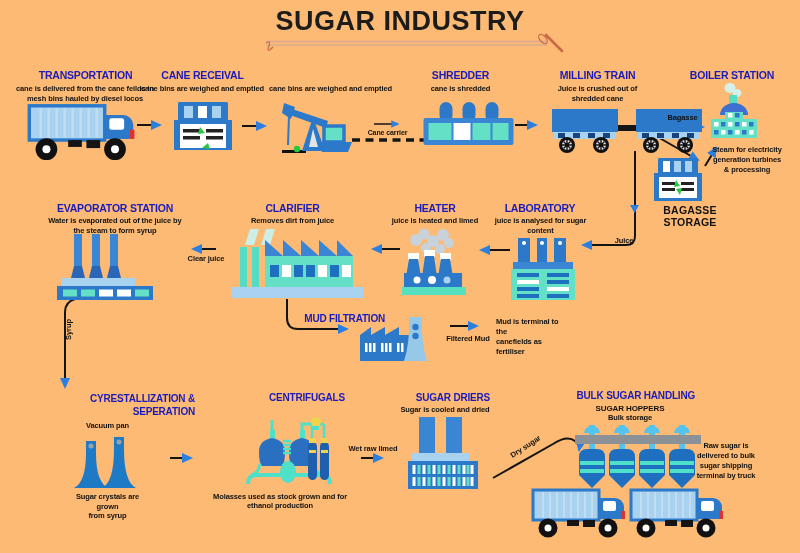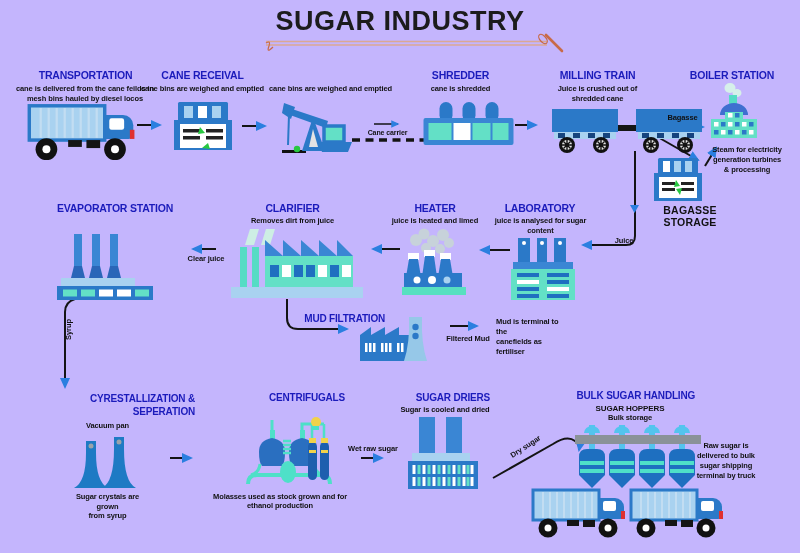--- a/index.html
+++ b/index.html
@@ -1,18 +1,18 @@
 <!DOCTYPE html>
 <html><head>
 <meta charset="utf-8">
 <style>
   html,body{margin:0;padding:0;background:#cfcfcf;}
   #stage{
     position:relative;width:800px;height:553px;overflow:hidden;
-    background:#c4b5fd;
+    background:#fdba74;
     font-family:"Liberation Sans",sans-serif;
   }
   .abs{position:absolute;}
   #title{
     font-size:27px;font-weight:800;color:#1c1c1c;text-align:center;
     letter-spacing:0.5px;z-index:3;
   }
   .hd{
     position:absolute;font-weight:bold;color:#1b1bbb;font-size:10.5px;
     text-align:center;letter-spacing:-0.2px;line-height:12px;z-index:3;
@@ -132,20 +132,24 @@
     <div>&amp; processing</div>
   </div>
 
   <div class="hd hd-black" style="left:640px;top:204px;width:100px;letter-spacing:0.2px">BAGASSE STORAGE</div>
 
   <div class="lb" style="left:365px;top:128px;width:45px;font-size:7px">Cane carrier</div>
 
   <div class="lb" style="left:610px;top:236px;width:28px">Juice</div>
 
   <div class="hd" style="left:50px;top:202px;width:130px">EVAPORATOR STATION</div>
+  <div class="ds" style="left:45px;top:216px;width:140px">
+    <div>Water is evaporated out of the juice by</div>
+    <div>the steam to form syrup</div>
+  </div>
 
   <div class="lb" style="left:185px;top:254px;width:42px">Clear juice</div>
 
   <div class="hd" style="left:240px;top:202px;width:105px">CLARIFIER</div>
   <div class="ds" style="left:240px;top:216px;width:105px">Removes dirt from juice</div>
 
   <div class="hd" style="left:395px;top:202px;width:80px">HEATER</div>
   <div class="ds" style="left:390px;top:216px;width:90px">juice is heated and limed</div>
 
   <div class="hd" style="left:490px;top:202px;width:100px">LABORATORY</div>
@@ -166,21 +170,21 @@
   </div>
   <div class="lb" style="left:80px;top:421px;width:55px">Vacuum pan</div>
   <div class="lb" style="left:65px;top:492px;width:85px;line-height:9.5px">
     <div>Sugar crystals are grown</div>
     <div>from syrup</div>
   </div>
 
   <div class="hd hd-lg" style="left:235px;top:392px;width:110px">CENTRIFUGALS</div>
   <div class="lb" style="left:200px;top:492px;width:160px">Molasses used as stock grown and for ethanol production</div>
 
-  <div class="lb" style="left:348px;top:444px;width:50px">Wet raw sugar</div>
+  <div class="lb" style="left:348px;top:444px;width:50px">Wet raw limed</div>
 
   <div class="hd hd-lg" style="left:400px;top:392px;width:90px">SUGAR DRIERS</div>
   <div class="ds" style="left:400px;top:405px;width:90px">Sugar is cooled and dried</div>
 
   <div class="lb rot-dry" style="left:503px;top:442px;width:45px">Dry sugar</div>
 
   <div class="hd hd-lg" style="left:565px;top:390px;width:130px">BULK SUGAR HANDLING</div>
   <div class="lb" style="left:585px;top:404px;width:90px;font-size:8px">SUGAR HOPPERS</div>
   <div class="lb" style="left:585px;top:413px;width:90px">Bulk storage</div>
   <div class="lb" style="left:695px;top:441px;width:62px;line-height:10px">

